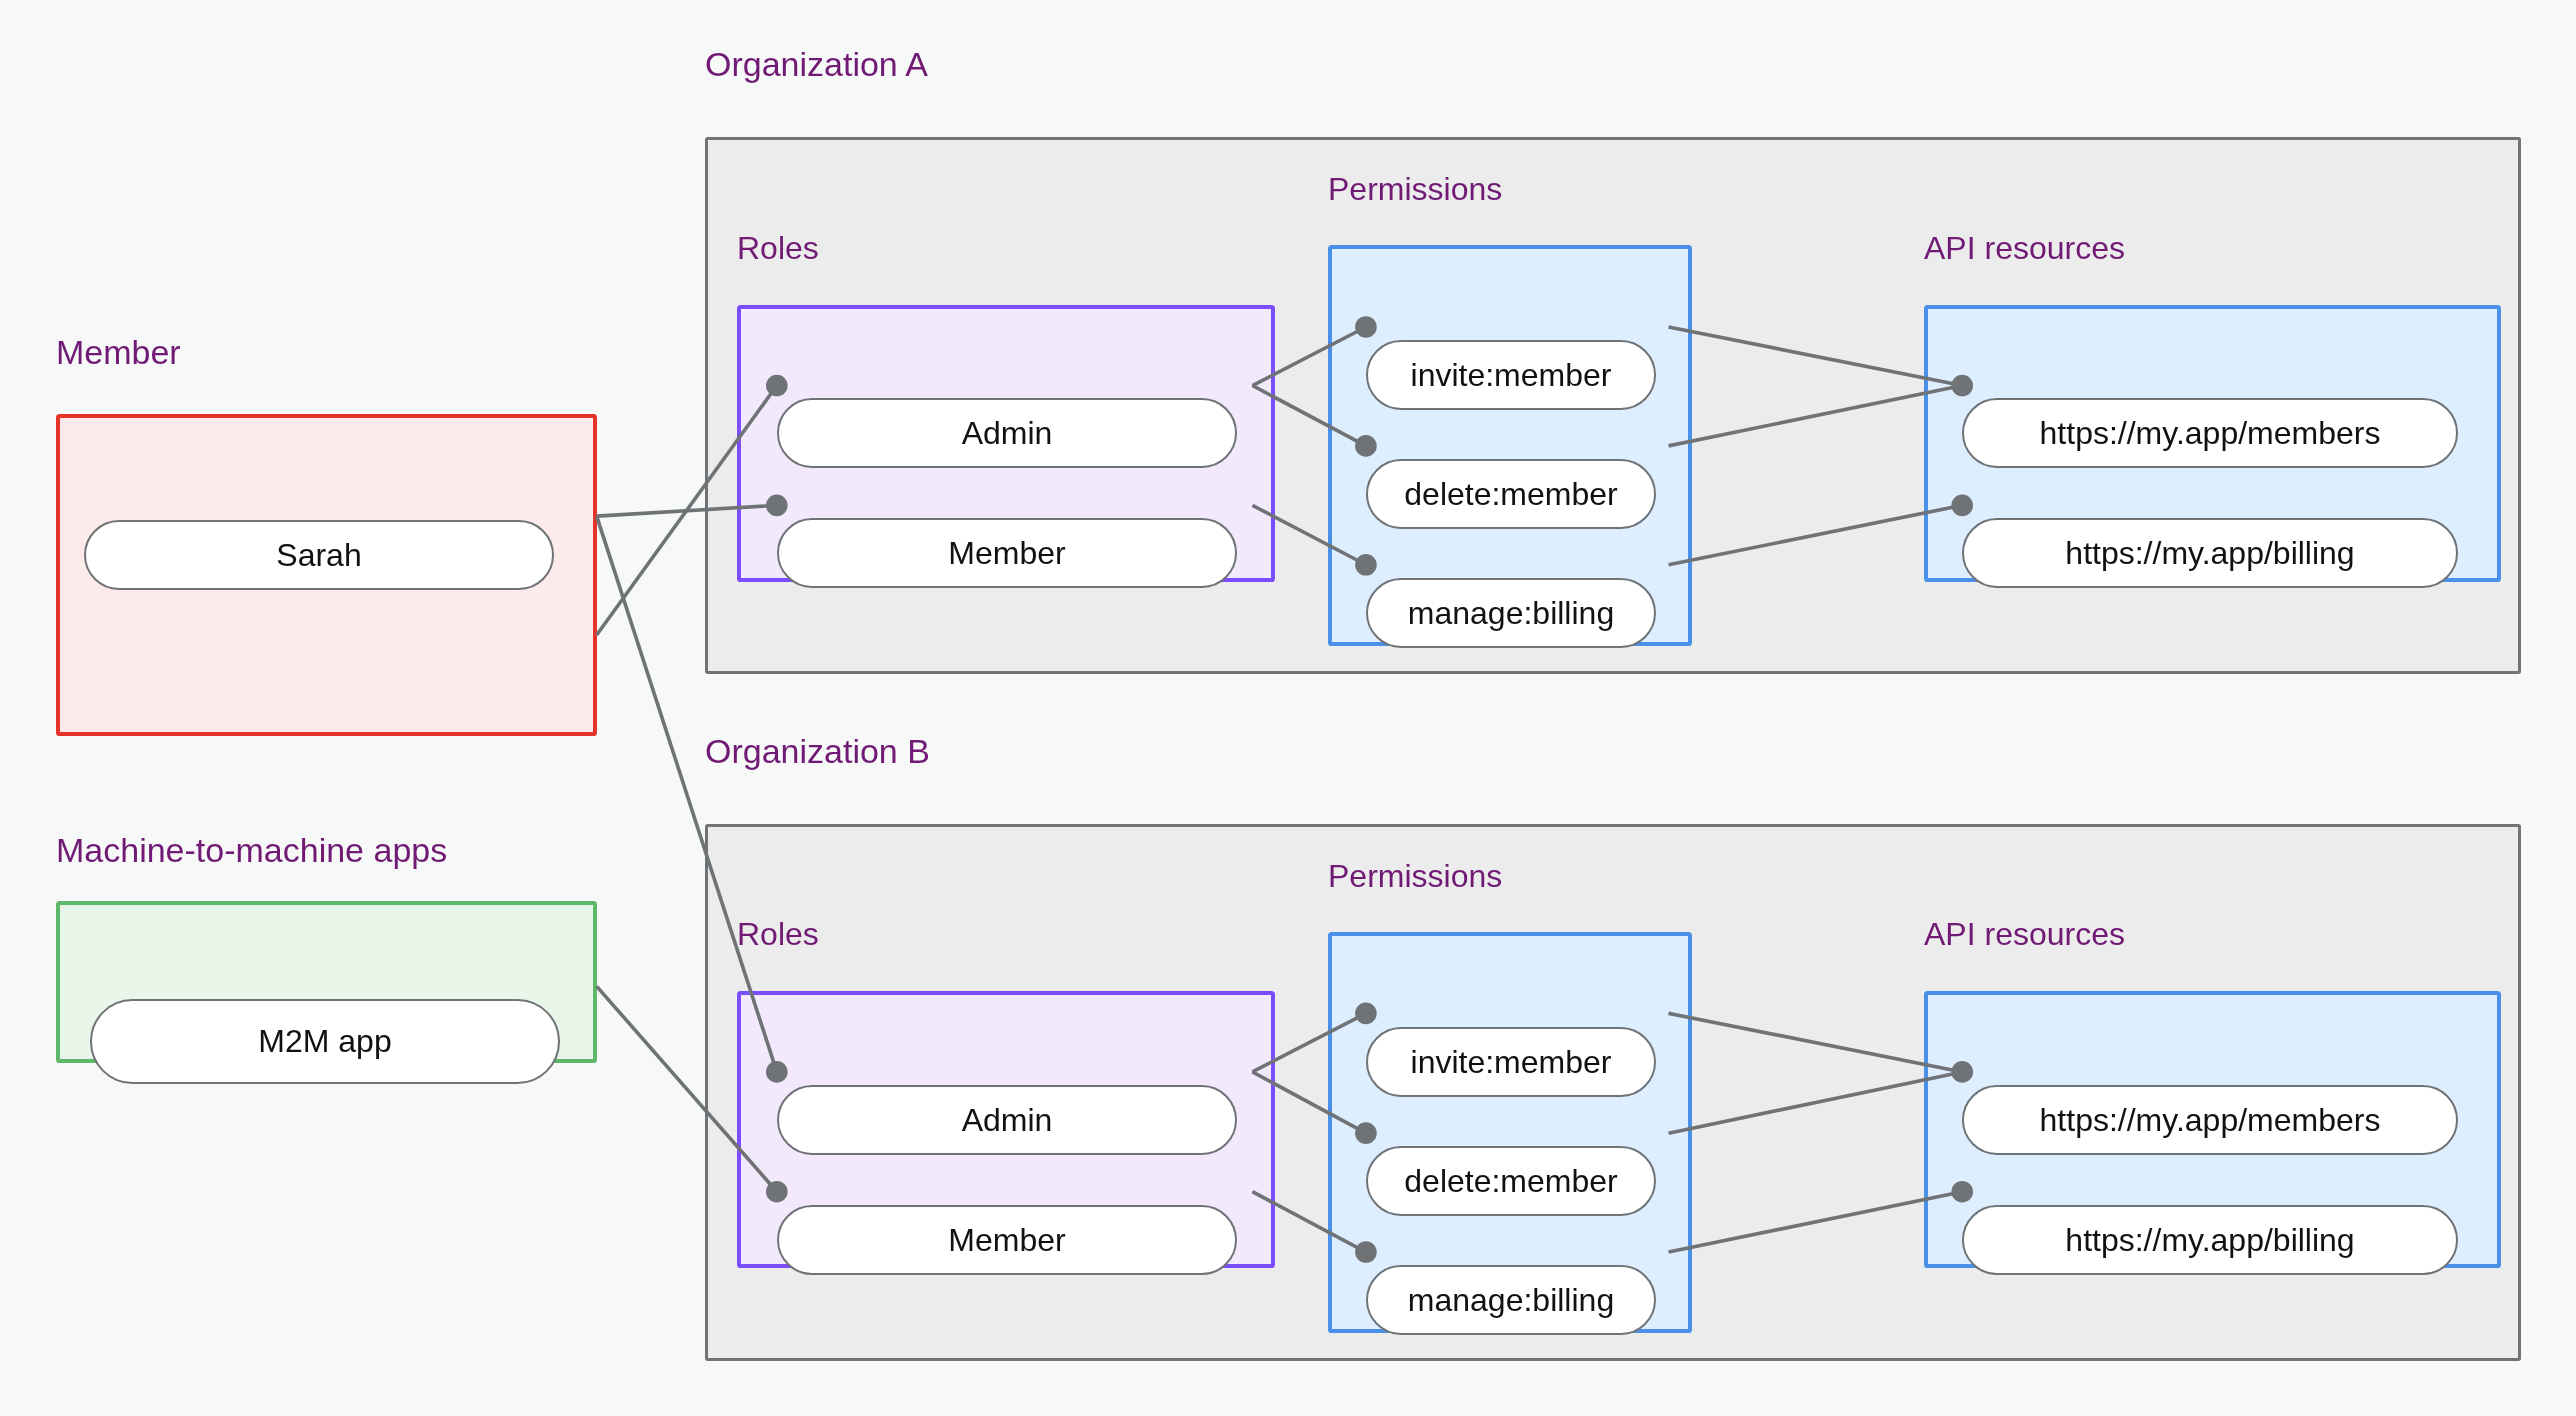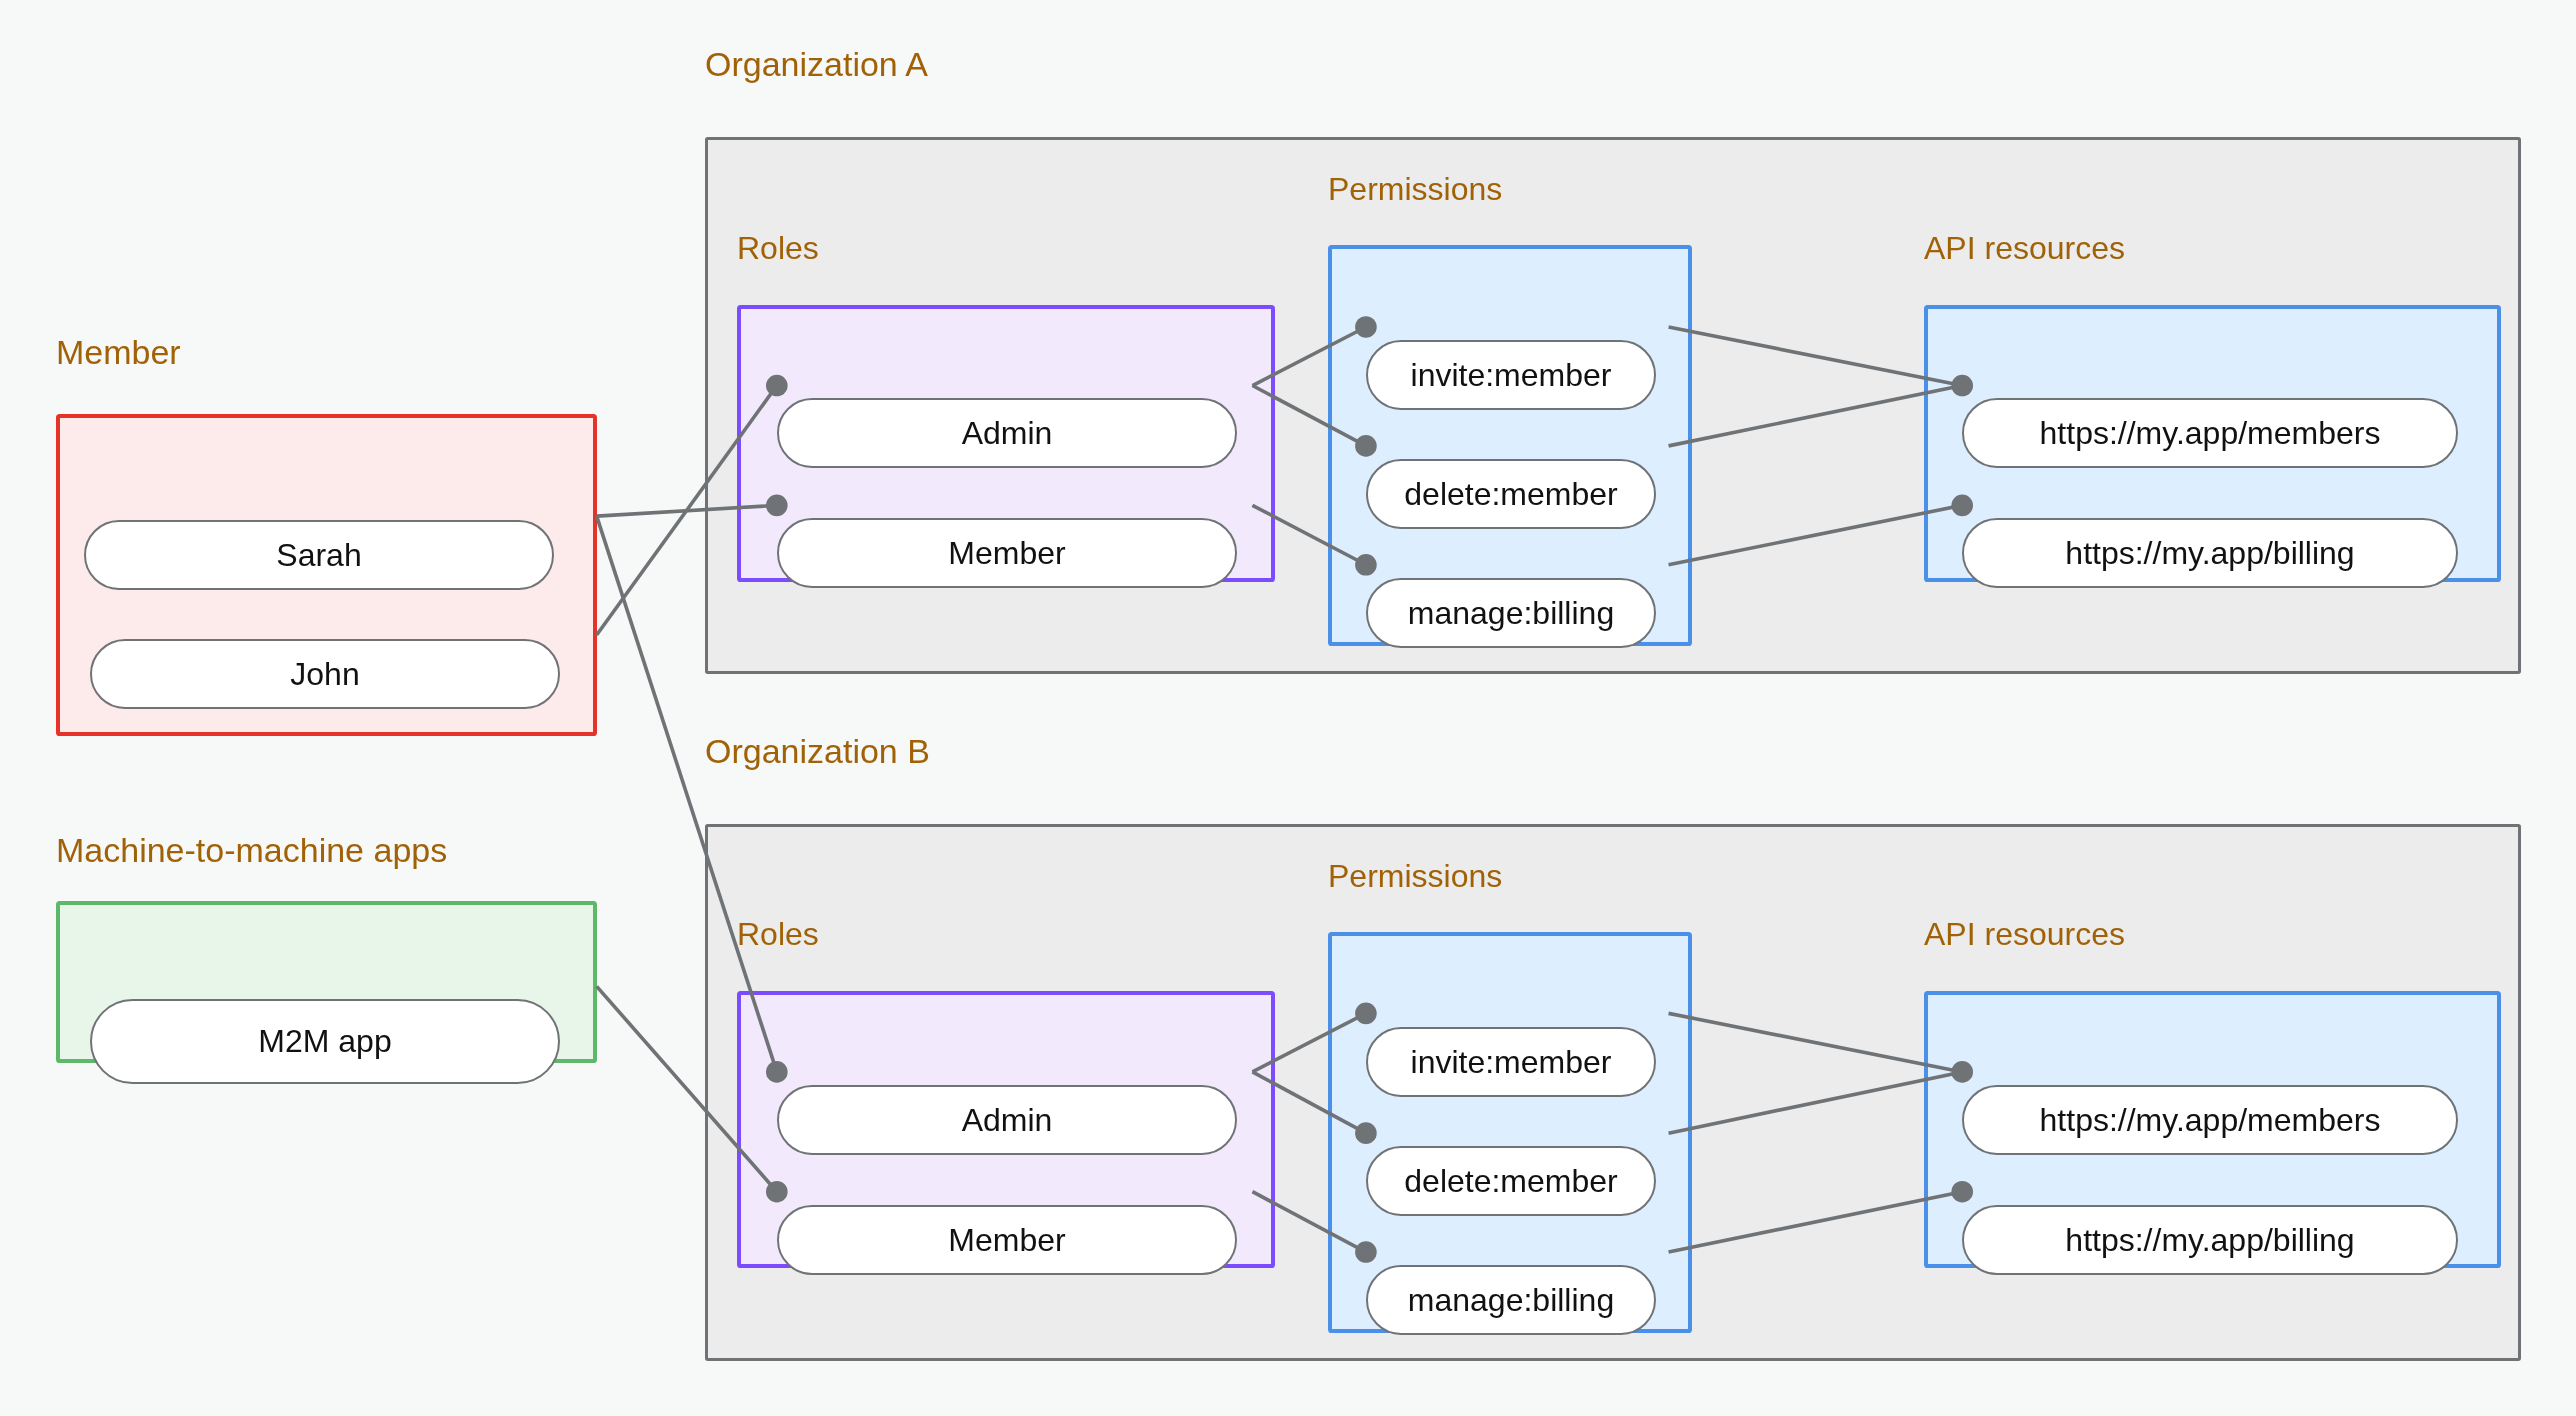--- a/index.html
+++ b/index.html
@@ -19,21 +19,21 @@
     position: absolute;
     left: 0; top: 0;
     width: 2576px;
     height: 1416px;
     pointer-events: none;
     z-index: 5;
   }
   .group-label {
     position: absolute;
     font-size: 34px;
-    color: #a16207;
+    color: #701a75;
     white-space: nowrap;
     z-index: 3;
   }
   .box {
     position: absolute;
     box-sizing: border-box;
     z-index: 2;
   }
   .org-box {
     background: #ececec;
@@ -133,23 +133,20 @@
       <circle cx="2178" cy="1190" r="12"></circle>
       <circle cx="2178" cy="1323" r="12"></circle>
     </g>
   </svg>
 
   <div class="group-label" style="left:56px; top:333px;">Member</div>
   <div class="box users-box" style="left:56px; top:414px; width:541px; height:322px;"></div>
   <div class="pill" style="left:84px; top:472px; width:470px; height:70px;text-align:right;">
     <span class="pill-label">Sarah</span>
   </div>
-  <div class="pill" style="left:90px; top:591px; width:470px; height:70px;">
-    <span class="pill-label">John</span>
-  </div>
 
   <div class="group-label" style="left:56px; top:831px;">Machine-to-machine apps</div>
   <div class="box m2m-box" style="left:56px; top:901px; width:541px; height:162px;"></div>
   <div class="pill" style="left:90px; top:951px; width:470px; height:85px;">
     <span class="pill-label">M2M app</span>
   </div>
 
   <div class="group-label" style="left:705px; top:45px;">Organization A</div>
   <div class="box org-box" style="left:705px; top:137px; width:1816px; height:537px;"></div>
 

